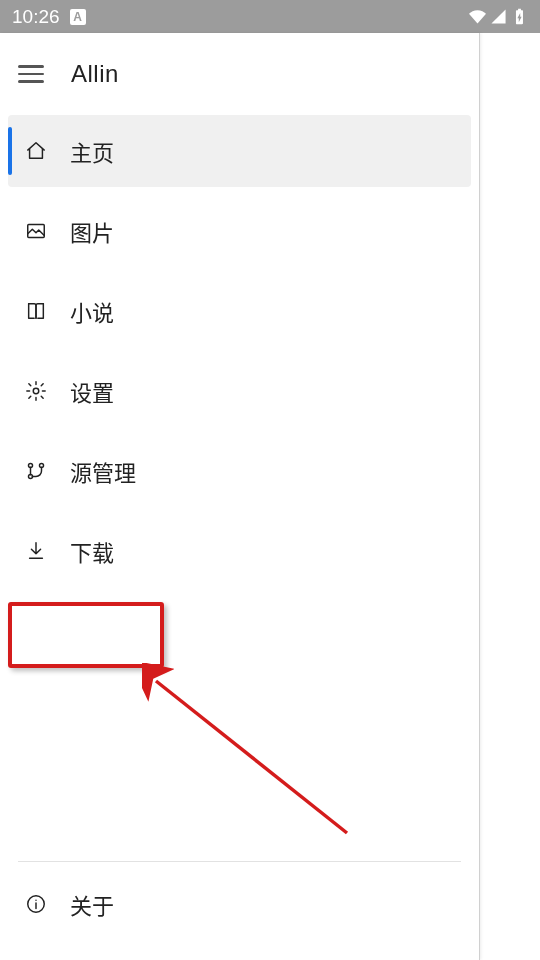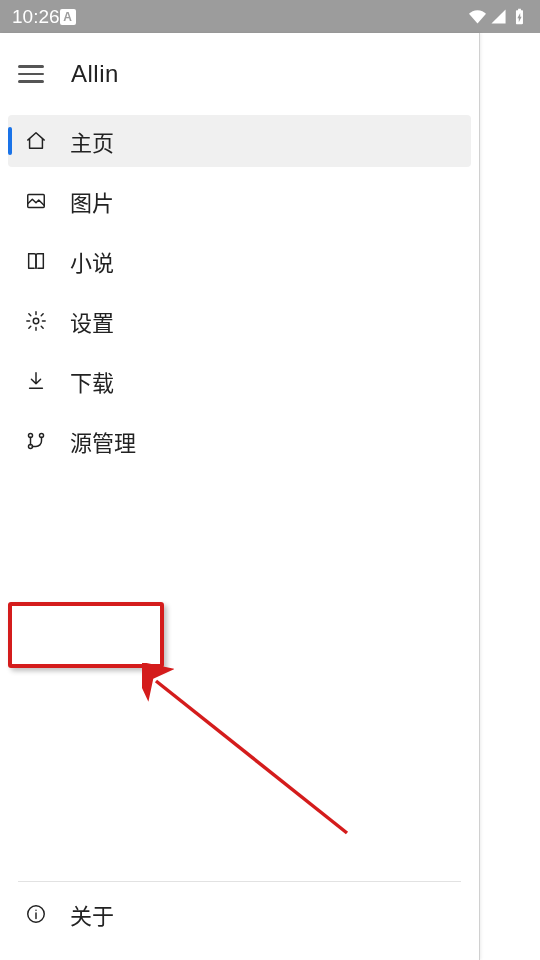--- a/index.html
+++ b/index.html
@@ -9,21 +9,21 @@
     height: 33px;
     background: #9c9c9c;
     display: flex;
     align-items: center;
     justify-content: space-between;
     padding: 0 12px;
     color: #fff;
     font-size: 19px;
     font-weight: 500;
   }
-  .status-left { display: flex; align-items: center; }
+  .status-left { display: flex; align-items: center; gap: 10px; }
   .status-right { display: flex; align-items: center; gap: 4px; }
   .status-icon { width: 17px; height: 17px; display: inline-flex; align-items: center; justify-content: center; }
   .a-box { width: 16px; height: 16px; background: #fff; color: #9c9c9c; font-size: 12px; font-weight: 700; display: flex; align-items: center; justify-content: center; border-radius: 2px; }
 
   .content { position: relative; height: 927px; width: 540px; }
 
   .drawer {
     position: absolute;
     left: 0; top: 0;
     width: 480px;
@@ -49,21 +49,21 @@
     align-items: center;
     padding: 0 18px;
     gap: 27px;
   }
   .hamburger { width: 26px; display: flex; flex-direction: column; gap: 5px; }
   .hamburger span { height: 2.5px; background: #555; border-radius: 2px; }
   .app-title { font-size: 24px; color: #222; letter-spacing: 0.5px; }
 
   .menu { list-style: none; padding: 0 8px; flex: 1; }
   .menu-item {
-    height: 52px;
+    height: 72px;
     display: flex;
     align-items: center;
     padding-left: 16px;
     border-radius: 4px;
     position: relative;
     gap: 22px;
     margin-bottom: 8px;
   }
   .menu-item.active {
     background: #f0f0f0;
@@ -190,36 +190,36 @@
               <circle cx="12" cy="12" r="3"></circle>
               <path d="M12 2v3M12 19v3M4.2 4.2l2.1 2.1M17.7 17.7l2.1 2.1M2 12h3M19 12h3M4.2 19.8l2.1-2.1M17.7 6.3l2.1-2.1"></path>
             </svg>
         </span>
         <span class="menu-label">设置</span>
       </li>
 
       <li class="menu-item">
         <span class="menu-icon">
           <svg viewBox="0 0 24 24">
-              <path d="M12 3v12M7 10l5 5 5-5M5 20h14"></path>
-            </svg>
-        </span>
-        <span class="menu-label">下载</span>
-      </li>
-
-      <li class="menu-item">
-        <span class="menu-icon">
-          <svg viewBox="0 0 24 24">
               <circle cx="6" cy="6" r="2.2"></circle>
               <circle cx="6" cy="18" r="2.2"></circle>
               <circle cx="18" cy="6" r="2.2"></circle>
               <path d="M6 8v8M8 18h4a6 6 0 0 0 6-6V8"></path>
             </svg>
         </span>
         <span class="menu-label">源管理</span>
+      </li>
+
+      <li class="menu-item">
+        <span class="menu-icon">
+          <svg viewBox="0 0 24 24">
+              <path d="M12 3v12M7 10l5 5 5-5M5 20h14"></path>
+            </svg>
+        </span>
+        <span class="menu-label">下载</span>
       </li>
     </ul>
 
     <div class="divider"></div>
 
     <div class="bottom-section">
       <div class="menu-item">
         <span class="menu-icon">
           <svg viewBox="0 0 24 24">
               <circle cx="12" cy="12" r="9"></circle>

